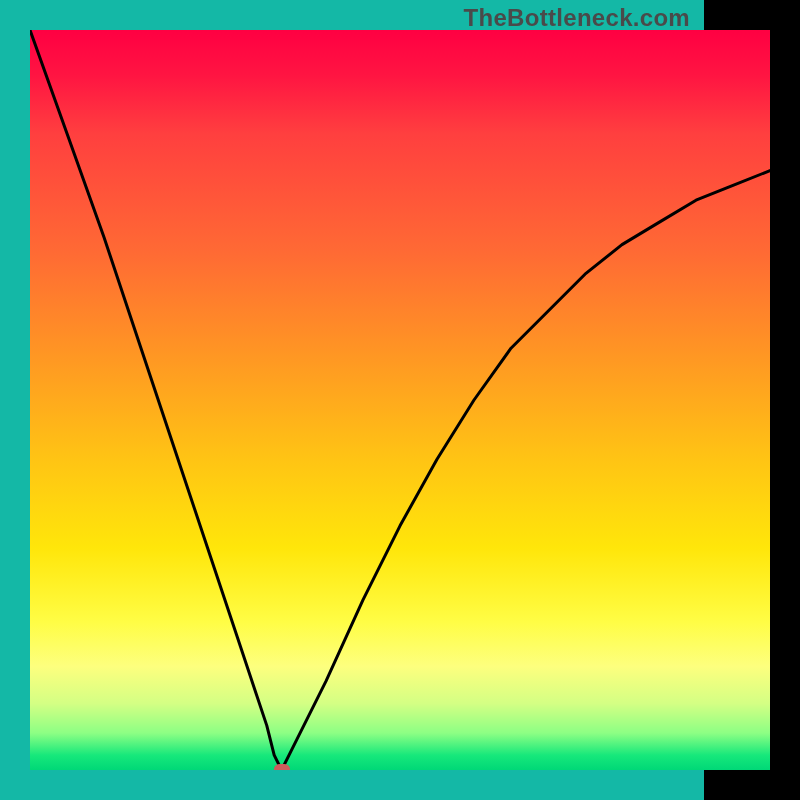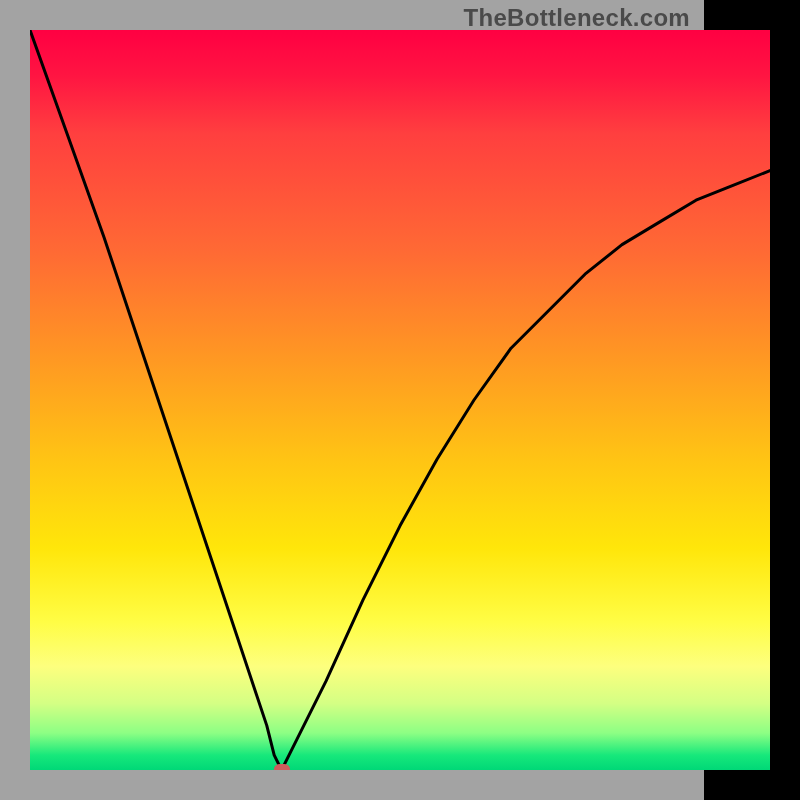--- a/index.html
+++ b/index.html
@@ -8,21 +8,21 @@
     width: 800px;
     height: 800px;
     overflow: hidden;
     background: #000;
     font-family: Arial, Helvetica, sans-serif;
   }
   .frame {
     position: relative;
     width: 704px;
     height: 800px;
-    background: #a3a3a3;
+    background: #14b8a6;
   }
   .watermark {
     position: absolute;
     top: 4px;
     right: 14px;
     color: #4a4a4a;
     font-size: 24px;
     font-weight: 600;
     letter-spacing: 0.3px;
     user-select: none;

